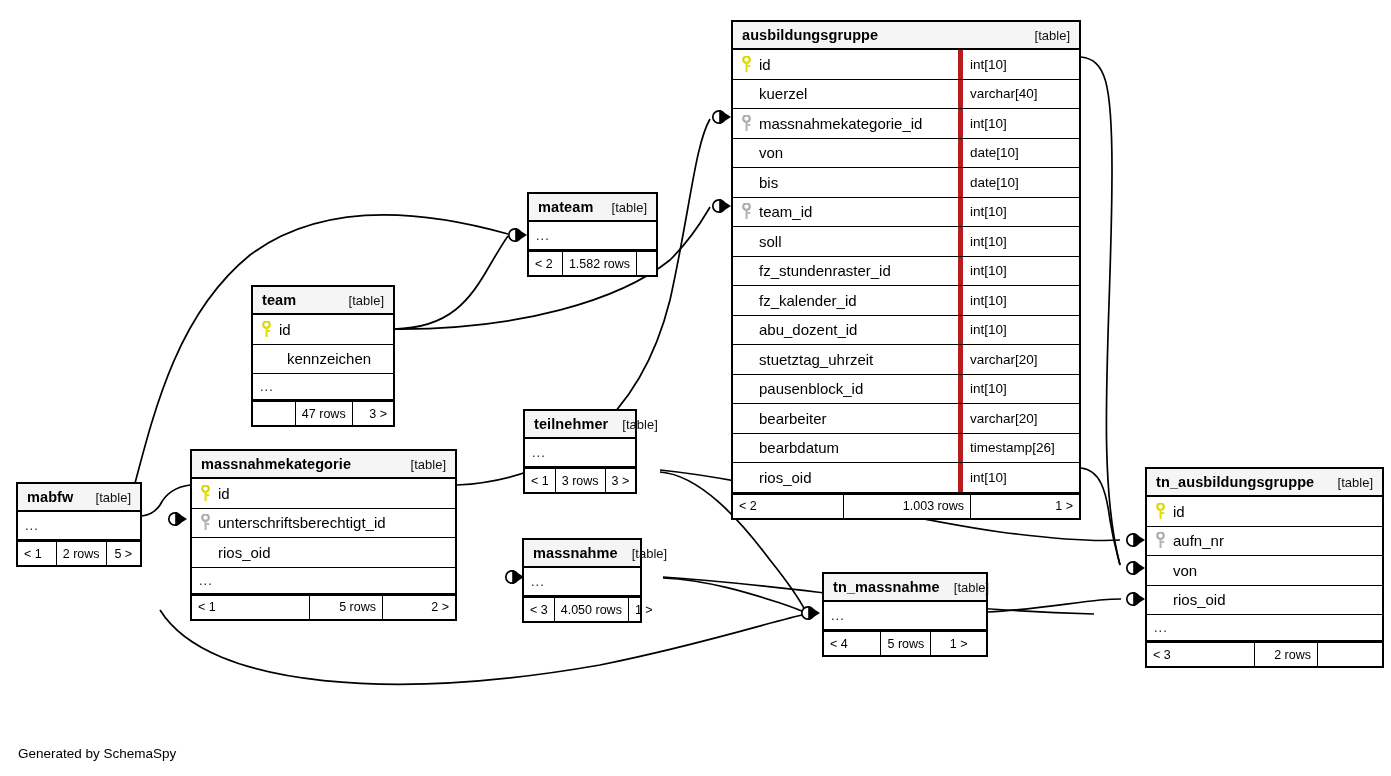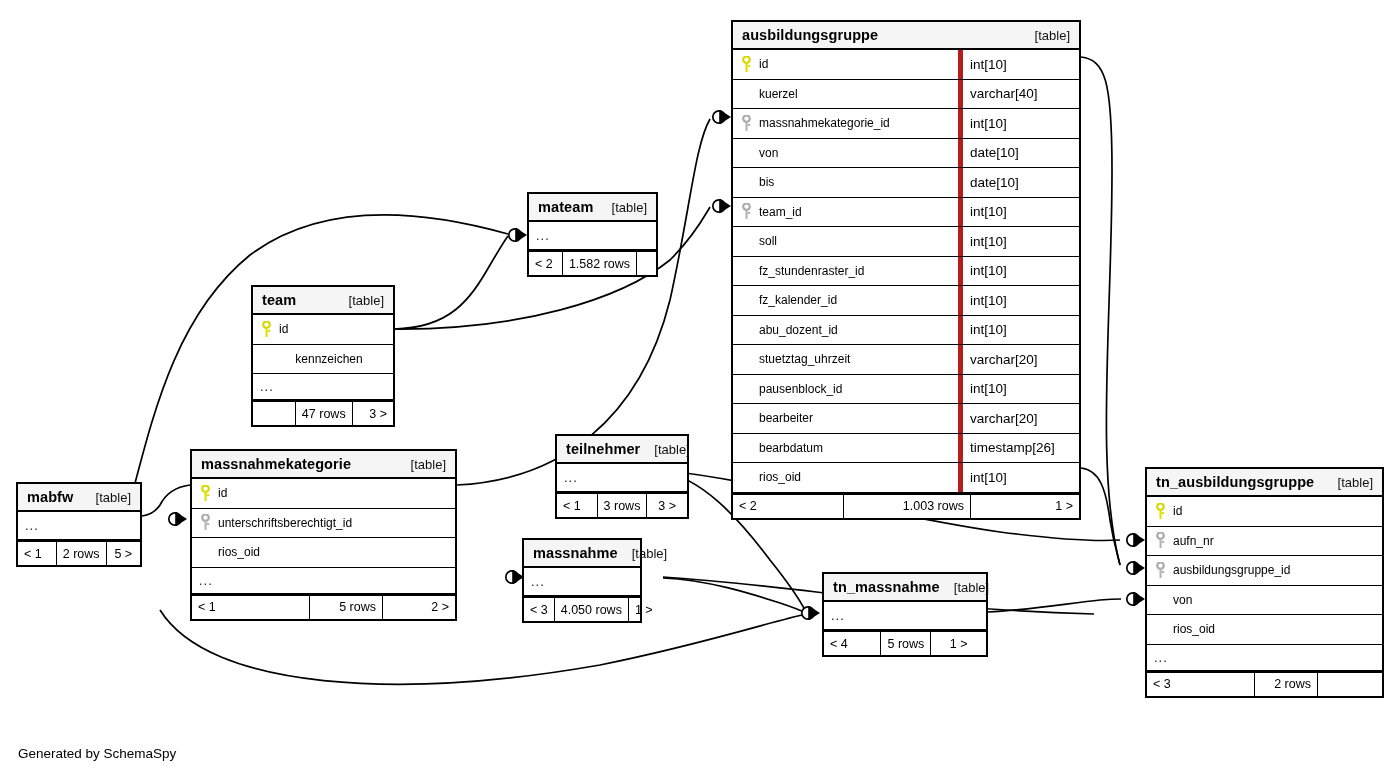--- a/index.html
+++ b/index.html
@@ -41,21 +41,21 @@
   }
   .col-row:last-child{border-bottom:none;}
   .col-name{
     flex:1 1 auto;display:flex;align-items:center;
     padding-left:8px;gap:7px;white-space:nowrap;overflow:hidden;
   }
   .col-type{
     flex:0 0 auto;display:flex;align-items:center;
     padding:0 7px;border-left:5px solid #b91c1c;white-space:nowrap;
   }
-  .col-label{font-size:12px;}
+  .col-label{font-size:15px;}
 
   .keyslot{width:11px;flex:0 0 11px;display:flex;align-items:center;justify-content:center;}
 
   .ellipsis-row{
     display:flex;align-items:center;
     height:26px;box-sizing:border-box;
     padding-left:7px;
     border-bottom:1px solid #000;
     font-size:13px;color:#222;letter-spacing:1px;
   }
@@ -350,116 +350,104 @@
               <circle cx="4.5" cy="3.6" r="3.3" fill="none" stroke="#aaaaaa" stroke-width="2.2"></circle>
               <rect x="3.5" y="6" width="2.1" height="10" fill="#b4b4b4"></rect>
               <rect x="5.6" y="9" width="2.6" height="2" fill="#b4b4b4"></rect>
             </svg>
         </span>
         <span class="col-label">aufn_nr</span>
       </div>
     </div>
     <div class="col-row">
       <div class="col-name">
+        <span class="keyslot"></span>
+        <span class="col-label">von</span>
+      </div>
+    </div>
+    <div class="col-row">
+      <div class="col-name">
+        <span class="keyslot"></span>
+        <span class="col-label">rios_oid</span>
+      </div>
+    </div>
+
+    <div class="ellipsis-row">...</div>
+
+    <div class="footer-row">
+      <div class="foot-cell foot-left" style="width:95px">&lt; 3</div>
+      <div class="foot-cell foot-mid">2 rows</div>
+      <div class="foot-cell foot-right" style="width:52px"></div>
+    </div>
+  </div>
+
+  <div class="table-box" id="tbl-massnahmekategorie" style="left:190px;top:449px;width:267px;">
+    <div class="tbl-title">
+      <span class="tbl-name">massnahmekategorie</span>
+      <span class="tbl-tag">[table]</span>
+    </div>
+
+    <div class="col-row">
+      <div class="col-name">
+        <span class="keyslot">
+          <svg width="9" height="17" viewBox="0 0 9 17">
+              <circle cx="4.5" cy="3.6" r="3.3" fill="none" stroke="#d8d800" stroke-width="2.2"></circle>
+              <rect x="3.5" y="6" width="2.1" height="10" fill="#e0e000"></rect>
+              <rect x="5.6" y="9" width="2.6" height="2" fill="#e0e000"></rect>
+            </svg>
+        </span>
+        <span class="col-label">id</span>
+      </div>
+    </div>
+    <div class="col-row">
+      <div class="col-name">
         <span class="keyslot">
           <svg width="9" height="17" viewBox="0 0 9 17">
               <circle cx="4.5" cy="3.6" r="3.3" fill="none" stroke="#aaaaaa" stroke-width="2.2"></circle>
               <rect x="3.5" y="6" width="2.1" height="10" fill="#b4b4b4"></rect>
               <rect x="5.6" y="9" width="2.6" height="2" fill="#b4b4b4"></rect>
             </svg>
         </span>
-        <span class="col-label">ausbildungsgruppe_id</span>
-      </div>
-    </div>
-    <div class="col-row">
-      <div class="col-name">
-        <span class="keyslot"></span>
-        <span class="col-label">von</span>
+        <span class="col-label">unterschriftsberechtigt_id</span>
       </div>
     </div>
     <div class="col-row">
       <div class="col-name">
         <span class="keyslot"></span>
         <span class="col-label">rios_oid</span>
       </div>
     </div>
 
     <div class="ellipsis-row">...</div>
 
     <div class="footer-row">
-      <div class="foot-cell foot-left" style="width:95px">&lt; 3</div>
-      <div class="foot-cell foot-mid">2 rows</div>
-      <div class="foot-cell foot-right" style="width:52px"></div>
-    </div>
-  </div>
-
-  <div class="table-box" id="tbl-massnahmekategorie" style="left:190px;top:449px;width:267px;">
-    <div class="tbl-title">
-      <span class="tbl-name">massnahmekategorie</span>
-      <span class="tbl-tag">[table]</span>
-    </div>
-
+      <div class="foot-cell foot-left" style="width:105px">&lt; 1</div>
+      <div class="foot-cell foot-mid">5 rows</div>
+      <div class="foot-cell foot-right" style="width:60px">2 &gt;</div>
+    </div>
+  </div>
+
+  <div class="table-box" id="tbl-team" style="left:251px;top:285px;width:144px;">
+    <div class="tbl-title">
+      <span class="tbl-name">team</span>
+      <span class="tbl-tag">[table]</span>
+    </div>
     <div class="col-row">
       <div class="col-name">
         <span class="keyslot">
           <svg width="9" height="17" viewBox="0 0 9 17">
               <circle cx="4.5" cy="3.6" r="3.3" fill="none" stroke="#d8d800" stroke-width="2.2"></circle>
               <rect x="3.5" y="6" width="2.1" height="10" fill="#e0e000"></rect>
               <rect x="5.6" y="9" width="2.6" height="2" fill="#e0e000"></rect>
             </svg>
         </span>
         <span class="col-label">id</span>
       </div>
     </div>
     <div class="col-row">
-      <div class="col-name">
-        <span class="keyslot">
-          <svg width="9" height="17" viewBox="0 0 9 17">
-              <circle cx="4.5" cy="3.6" r="3.3" fill="none" stroke="#aaaaaa" stroke-width="2.2"></circle>
-              <rect x="3.5" y="6" width="2.1" height="10" fill="#b4b4b4"></rect>
-              <rect x="5.6" y="9" width="2.6" height="2" fill="#b4b4b4"></rect>
-            </svg>
-        </span>
-        <span class="col-label">unterschriftsberechtigt_id</span>
-      </div>
-    </div>
-    <div class="col-row">
-      <div class="col-name">
-        <span class="keyslot"></span>
-        <span class="col-label">rios_oid</span>
-      </div>
-    </div>
-
-    <div class="ellipsis-row">...</div>
-
-    <div class="footer-row">
-      <div class="foot-cell foot-left" style="width:105px">&lt; 1</div>
-      <div class="foot-cell foot-mid">5 rows</div>
-      <div class="foot-cell foot-right" style="width:60px">2 &gt;</div>
-    </div>
-  </div>
-
-  <div class="table-box" id="tbl-team" style="left:251px;top:285px;width:144px;">
-    <div class="tbl-title">
-      <span class="tbl-name">team</span>
-      <span class="tbl-tag">[table]</span>
-    </div>
-    <div class="col-row">
-      <div class="col-name">
-        <span class="keyslot">
-          <svg width="9" height="17" viewBox="0 0 9 17">
-              <circle cx="4.5" cy="3.6" r="3.3" fill="none" stroke="#d8d800" stroke-width="2.2"></circle>
-              <rect x="3.5" y="6" width="2.1" height="10" fill="#e0e000"></rect>
-              <rect x="5.6" y="9" width="2.6" height="2" fill="#e0e000"></rect>
-            </svg>
-        </span>
-        <span class="col-label">id</span>
-      </div>
-    </div>
-    <div class="col-row">
       <div class="col-name" style="justify-content:center;padding-left:12px">
         <span class="col-label">kennzeichen</span>
       </div>
     </div>
     <div class="ellipsis-row">...</div>
     <div class="footer-row">
       <div class="foot-cell foot-left" style="width:40px"></div>
       <div class="foot-cell foot-mid">47 rows</div>
       <div class="foot-cell foot-right" style="width:38px">3 &gt;</div>
     </div>
@@ -471,21 +459,21 @@
       <span class="tbl-tag">[table]</span>
     </div>
     <div class="ellipsis-row" style="height:28px">...</div>
     <div class="footer-row">
       <div class="foot-cell foot-left" style="width:36px">&lt; 2</div>
       <div class="foot-cell foot-mid" style="justify-content:center">1.582 rows</div>
       <div class="foot-cell foot-right" style="width:12px"></div>
     </div>
   </div>
 
-  <div class="table-box" id="tbl-teilnehmer" style="left:523px;top:434px;width:134px;margin-left:32px;">
+  <div class="table-box" id="tbl-teilnehmer" style="left:523px;top:409px;width:114px;">
     <div class="tbl-title">
       <span class="tbl-name">teilnehmer</span>
       <span class="tbl-tag">[table]</span>
     </div>
     <div class="ellipsis-row" style="height:28px">...</div>
     <div class="footer-row">
       <div class="foot-cell foot-left" style="width:38px">&lt; 1</div>
       <div class="foot-cell foot-mid" style="justify-content:center">3 rows</div>
       <div class="foot-cell foot-right" style="width:38px;justify-content:center">3 &gt;</div>
     </div>

